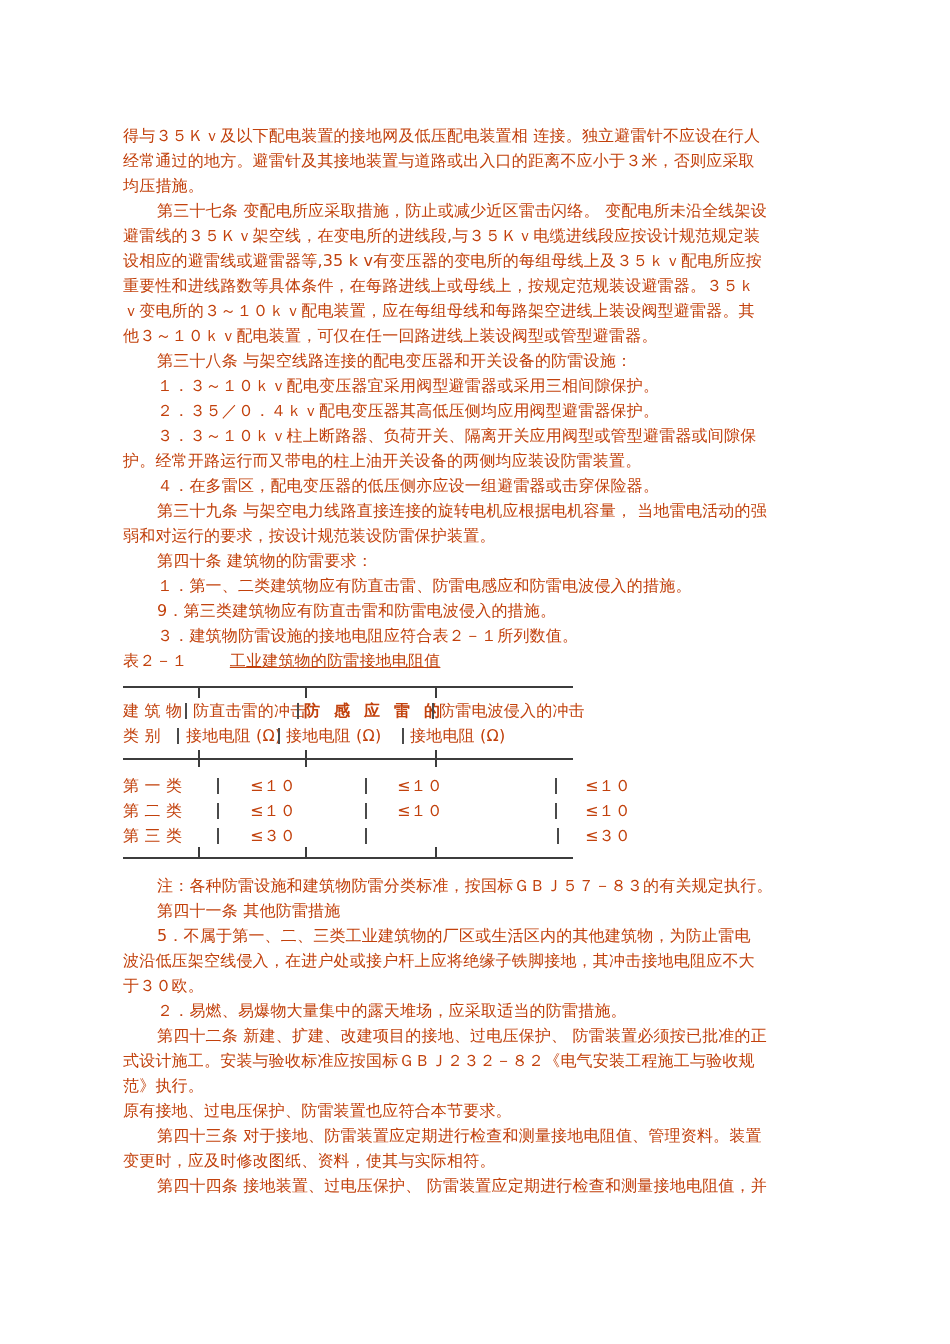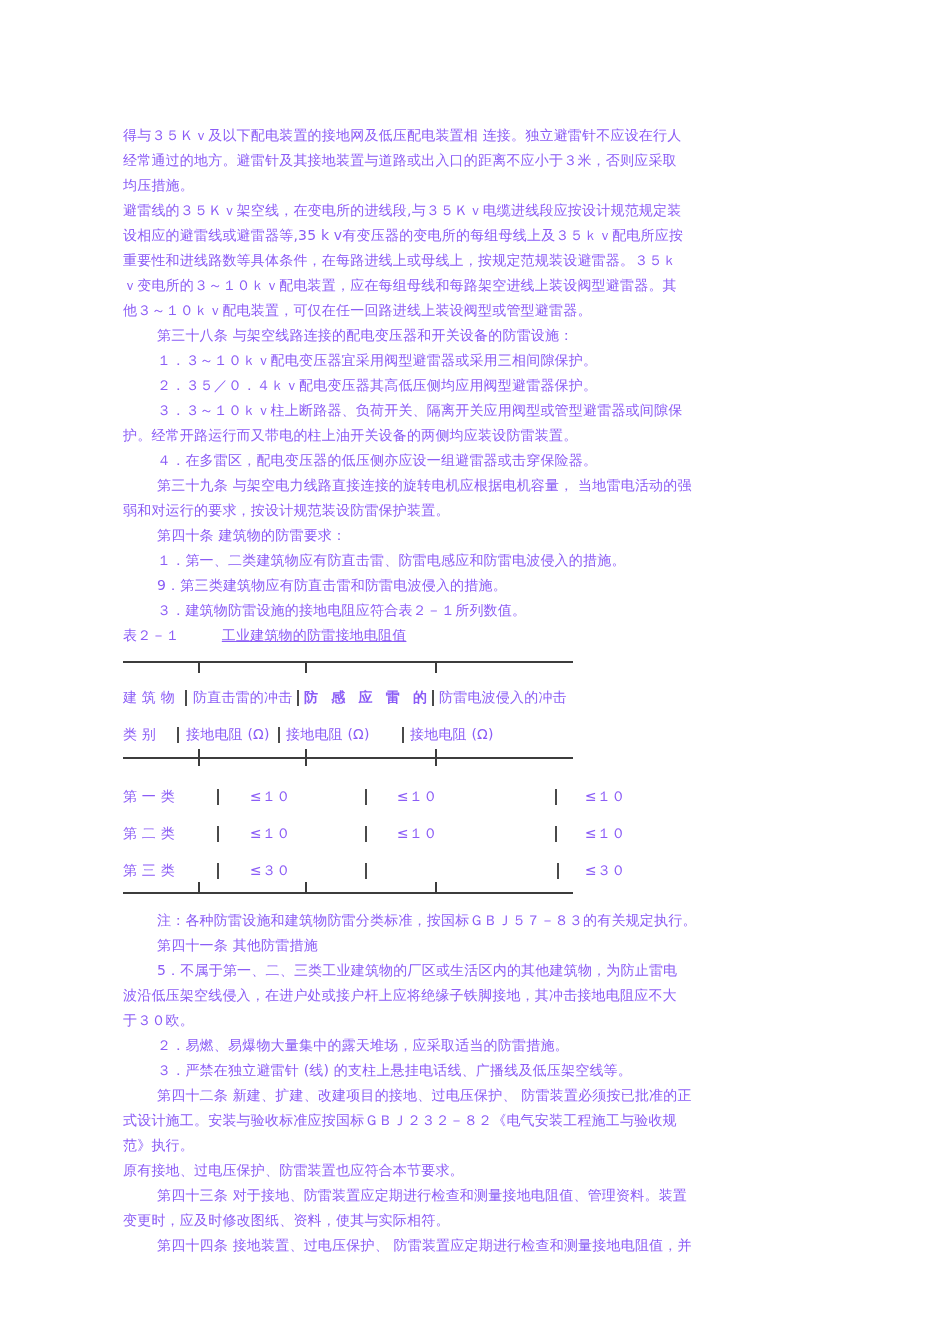--- a/index.html
+++ b/index.html
@@ -2,26 +2,26 @@
 <html><head>
 <meta charset="utf-8">
 <style>
   html,body{margin:0;padding:0;background:#fff;}
   .page{
     position:relative;width:950px;height:1344px;background:#ffffff;
     overflow:hidden;font-family:"DejaVu Sans",sans-serif;
   }
   .doc{position:absolute;left:123px;top:123px;width:780px;}
   .ln{
-    height:25px;line-height:25px;font-size:14px;white-space:nowrap;
-    color:#8b5cf6;letter-spacing:0.2px;
+    height:25px;line-height:25px;font-size:16px;white-space:nowrap;
+    color:#c2410c;letter-spacing:0.2px;
   }
   .ind{padding-left:34px;}
   .caption .cap-title{margin-left:42px;text-decoration:underline;}
-  .trow{position:relative;margin-top:12px;}
+  .trow{position:relative;}
   .trow .cell{position:absolute;top:0;}
   .trow .bar{
     position:absolute;width:1.5px;height:16px;top:5px;background:#4a4a4a;
   }
   .spaced{word-spacing:8px;font-weight:bold;}
   .rule{position:relative;}
   .rule .hline{position:absolute;left:0;width:450px;height:1.5px;background:#3c3c3c;}
   .rule .tick{position:absolute;width:1.5px;background:#3c3c3c;}
   .rule .t1{left:75px;}
   .rule .t2{left:182px;}
@@ -36,20 +36,21 @@
 </style>
 </head>
 <body>
 
 <div class="page">
   <div class="doc">
 
     <div class="ln">得与３５Ｋｖ及以下配电装置的接地网及低压配电装置相 连接。独立避雷针不应设在行人</div>
     <div class="ln">经常通过的地方。避雷针及其接地装置与道路或出入口的距离不应小于３米，否则应采取</div>
     <div class="ln">均压措施。</div>
+    <div class="ln ind">第三十七条 变配电所应采取措施，防止或减少近区雷击闪络。 变配电所未沿全线架设</div>
     <div class="ln">避雷线的３５Ｋｖ架空线，在变电所的进线段,与３５Ｋｖ电缆进线段应按设计规范规定装</div>
     <div class="ln">设相应的避雷线或避雷器等,35 k v有变压器的变电所的每组母线上及３５ｋｖ配电所应按</div>
     <div class="ln">重要性和进线路数等具体条件，在每路进线上或母线上，按规定范规装设避雷器。３５ｋ</div>
     <div class="ln">ｖ变电所的３～１０ｋｖ配电装置，应在每组母线和每路架空进线上装设阀型避雷器。其</div>
     <div class="ln">他３～１０ｋｖ配电装置，可仅在任一回路进线上装设阀型或管型避雷器。</div>
     <div class="ln ind">第三十八条 与架空线路连接的配电变压器和开关设备的防雷设施：</div>
     <div class="ln ind">１．３～１０ｋｖ配电变压器宜采用阀型避雷器或采用三相间隙保护。</div>
     <div class="ln ind">２．３５／０．４ｋｖ配电变压器其高低压侧均应用阀型避雷器保护。</div>
     <div class="ln ind">３．３～１０ｋｖ柱上断路器、负荷开关、隔离开关应用阀型或管型避雷器或间隙保</div>
     <div class="ln">护。经常开路运行而又带电的柱上油开关设备的两侧均应装设防雷装置。</div>
@@ -135,21 +136,20 @@
       <i class="tick t2"></i>
       <i class="tick t3"></i>
     </div>
 
     <div class="ln ind">注：各种防雷设施和建筑物防雷分类标准，按国标ＧＢＪ５７－８３的有关规定执行。</div>
     <div class="ln ind">第四十一条 其他防雷措施</div>
     <div class="ln ind">5．不属于第一、二、三类工业建筑物的厂区或生活区内的其他建筑物，为防止雷电</div>
     <div class="ln">波沿低压架空线侵入，在进户处或接户杆上应将绝缘子铁脚接地，其冲击接地电阻应不大</div>
     <div class="ln">于３０欧。</div>
     <div class="ln ind">２．易燃、易爆物大量集中的露天堆场，应采取适当的防雷措施。</div>
-    <div class="ln ind">３．严禁在独立避雷针 (线) 的支柱上悬挂电话线、广播线及低压架空线等。</div>
     <div class="ln ind">第四十二条 新建、扩建、改建项目的接地、过电压保护、 防雷装置必须按已批准的正</div>
     <div class="ln">式设计施工。安装与验收标准应按国标ＧＢＪ２３２－８２《电气安装工程施工与验收规</div>
     <div class="ln">范》执行。</div>
     <div class="ln">原有接地、过电压保护、防雷装置也应符合本节要求。</div>
     <div class="ln ind">第四十三条 对于接地、防雷装置应定期进行检查和测量接地电阻值、管理资料。装置</div>
     <div class="ln">变更时，应及时修改图纸、资料，使其与实际相符。</div>
     <div class="ln ind">第四十四条 接地装置、过电压保护、 防雷装置应定期进行检查和测量接地电阻值，并</div>
 
   </div>
 </div>

